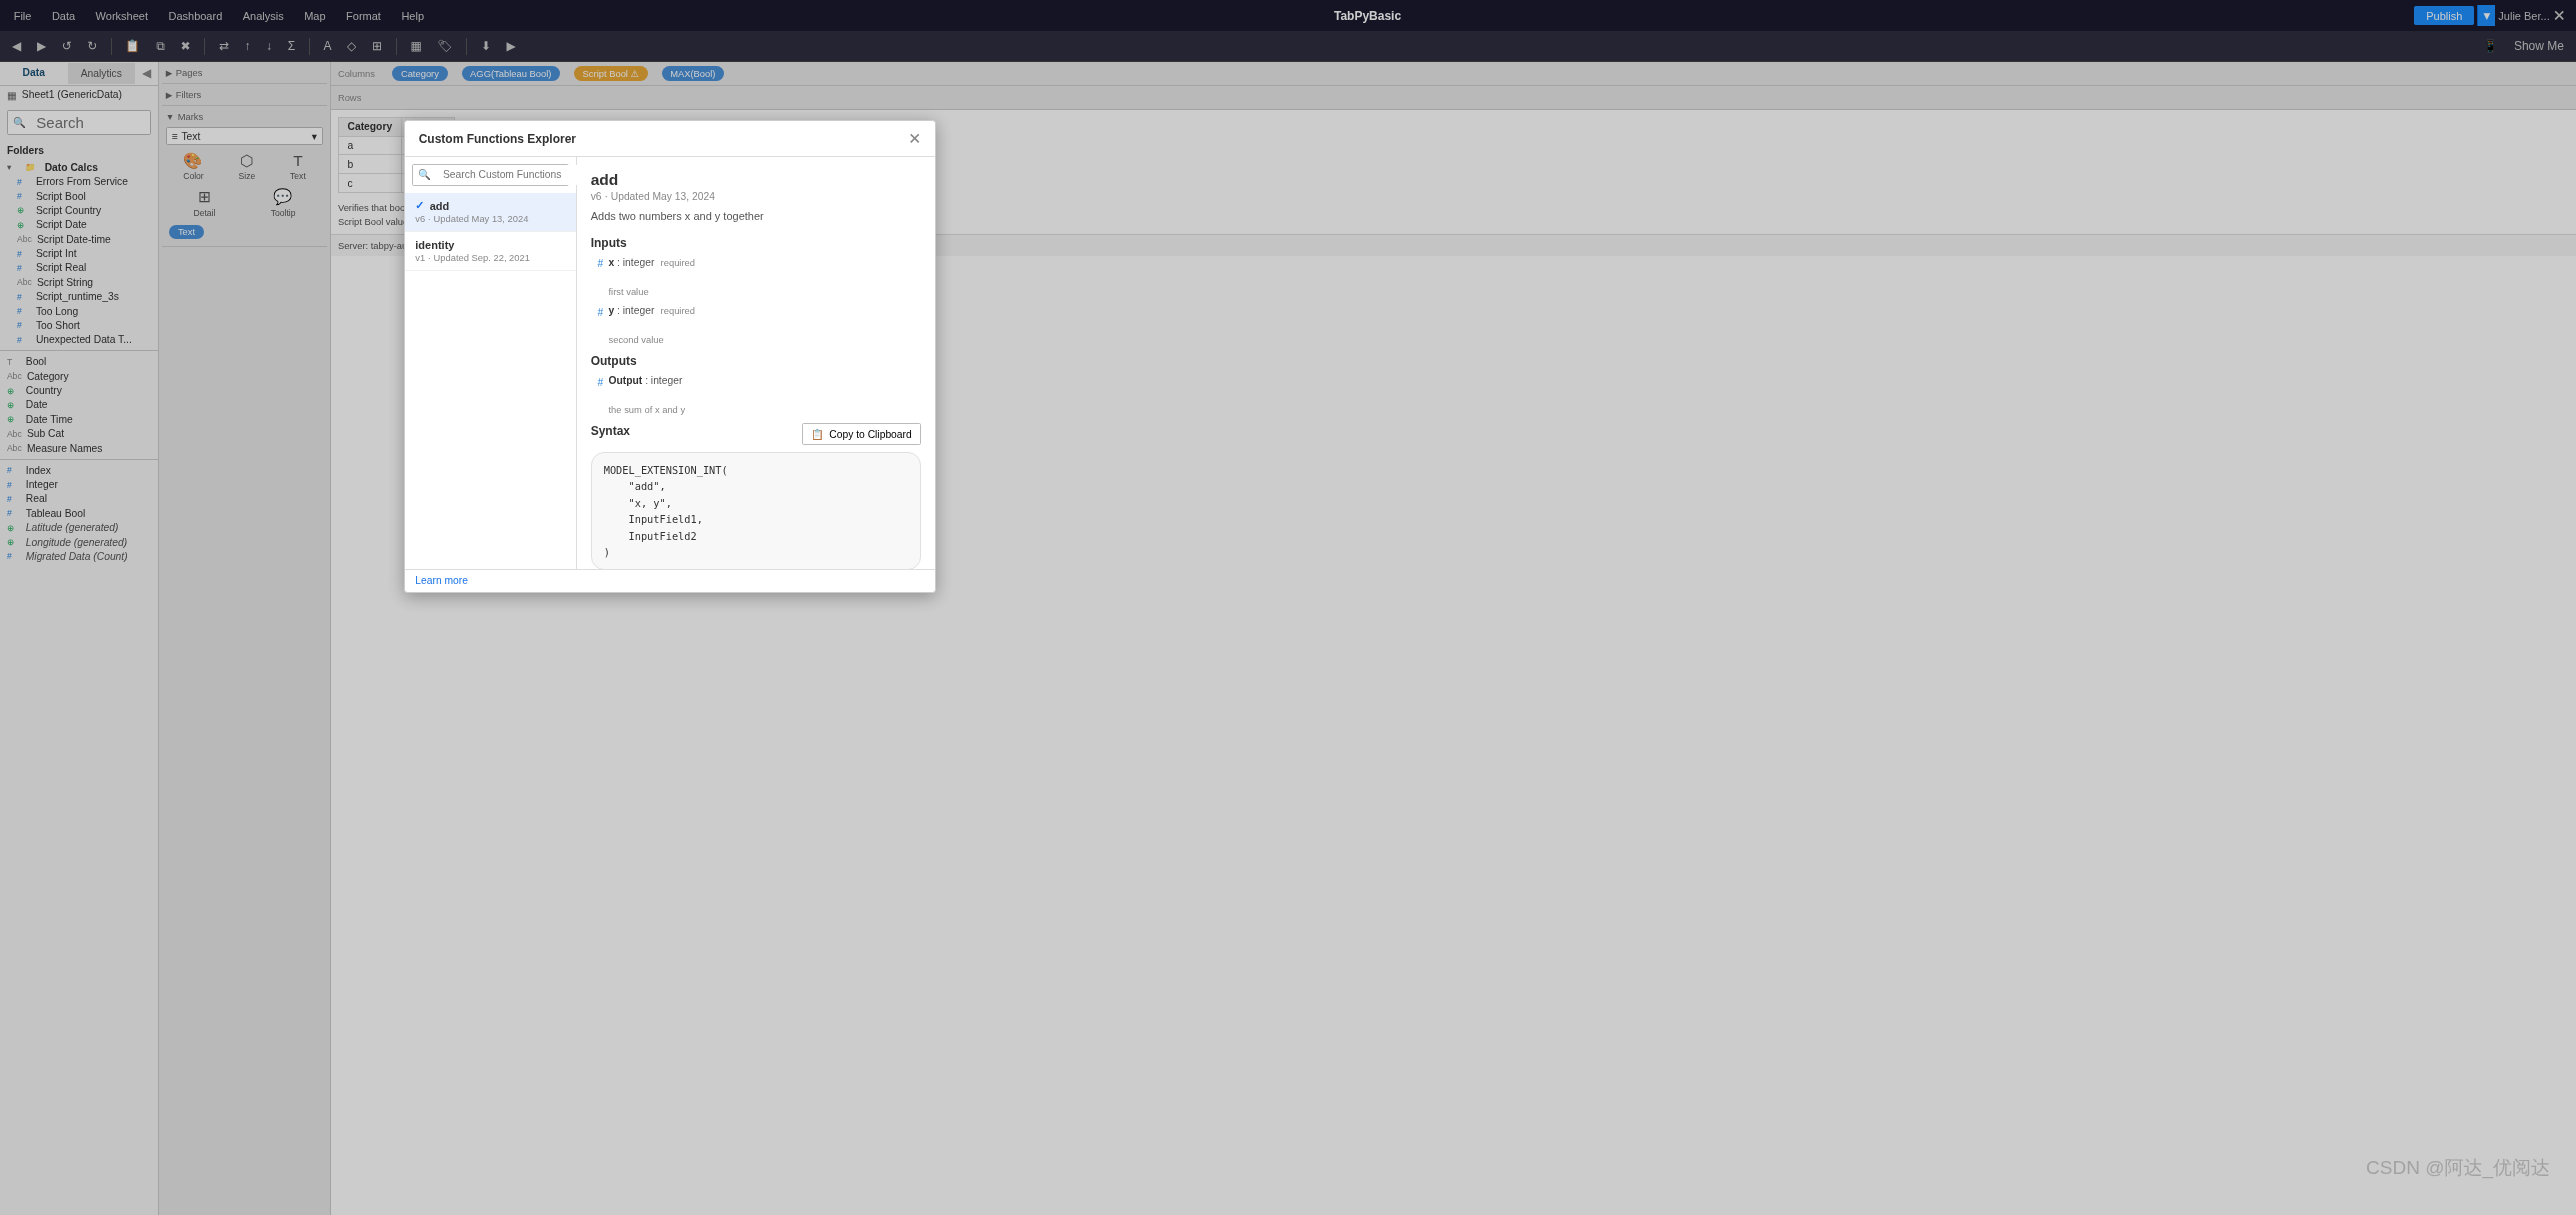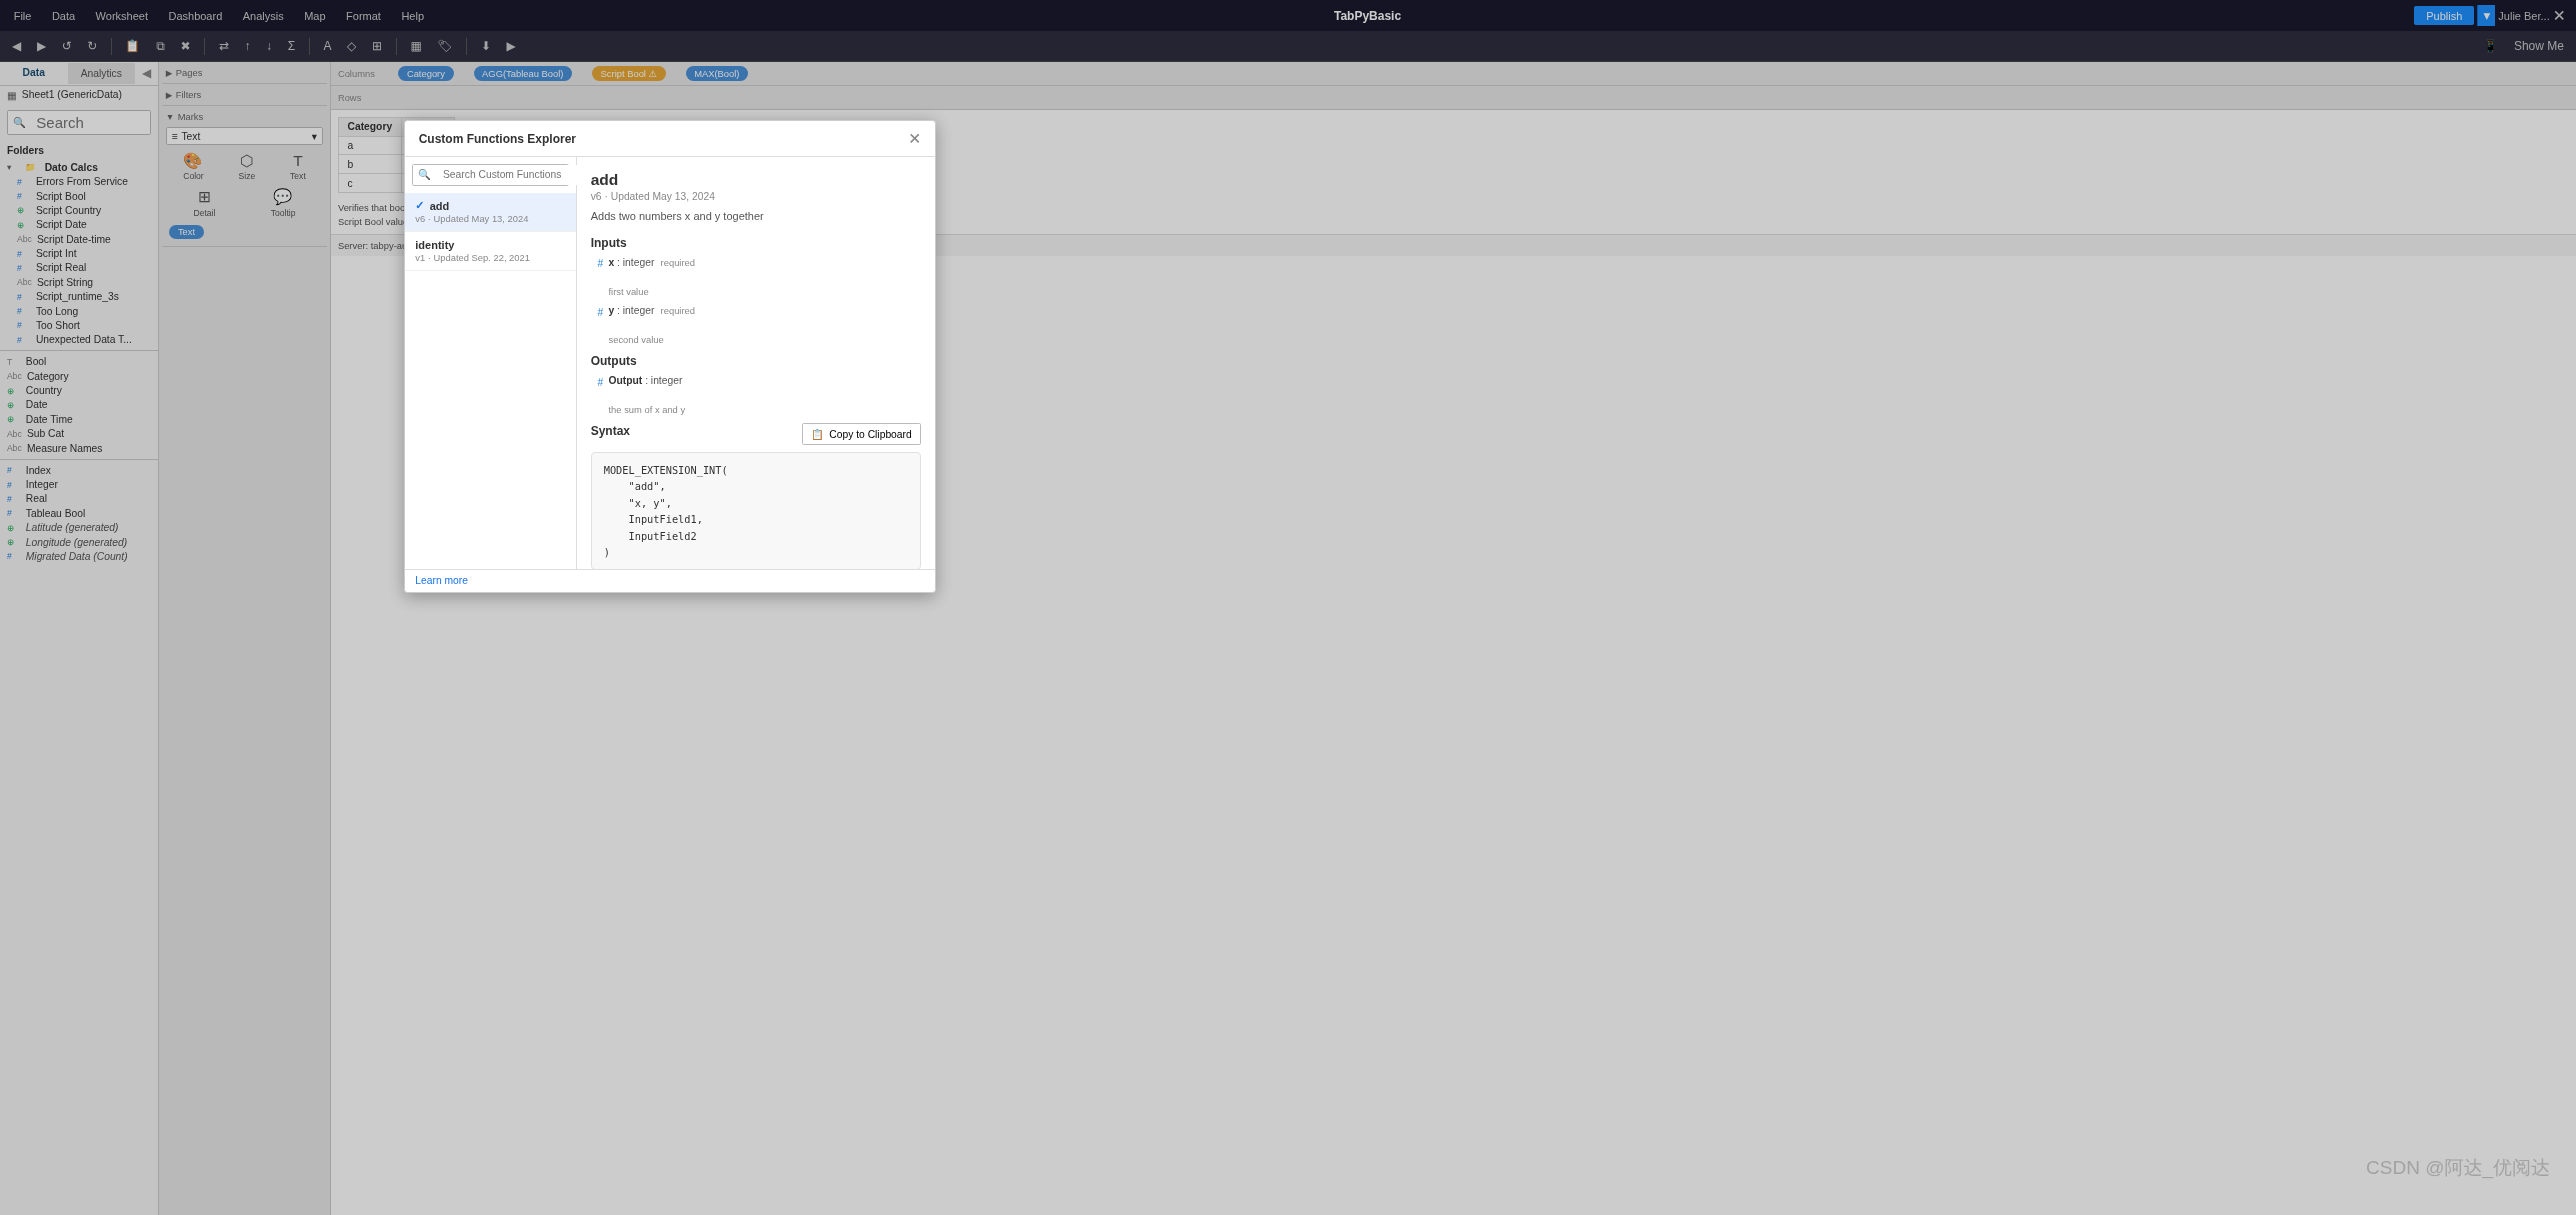--- a/index.html
+++ b/index.html
@@ -101,27 +101,27 @@
     .section-title { font-size: 12px; font-weight: 600; color: #333; margin-bottom: 6.9px; }
     .param-row { display: flex; align-items: flex-start; margin-bottom: 8.6px; padding-left: 6.9px; }
     .param-icon { font-size: 10.3px; color: #2e86de; margin-right: 5.2px; margin-top: 1.7px; }
     .param-info .param-sig { font-size: 10.3px; }
     .param-info .param-sig .param-name { font-weight: 600; }
     .param-info .param-sig .param-type { color: #555; }
     .param-info .param-sig .param-required { color: #888; font-size: 9.4px; margin-left: 3.4px; }
     .param-info .param-desc { font-size: 9.4px; color: #888; margin-top: 18px; }
     .syntax-row { display: flex; align-items: center; justify-content: space-between; margin-bottom: 6.9px; }
     .copy-btn { display: flex; align-items: center; gap: 5.2px; border: 0.9px solid #bbb; background: #fff; padding: 3.4px 8.6px; font-size: 10.3px; cursor: pointer; border-radius: 1.7px; }
-    .code-block { background: #f8f8f8; border: 0.9px solid #e0e0e0; border-radius: 4px; padding: 8.6px 12px; font-family: 'Courier New', monospace; font-size: 10.3px; color: #333; line-height: 1.6; }
+    .code-block { background: #f8f8f8; border: 0.9px solid #e0e0e0; border-radius: 13px; padding: 8.6px 12px; font-family: 'Courier New', monospace; font-size: 10.3px; color: #333; line-height: 1.6; }
     .dialog-footer { padding: 5.2px 10.3px; border-top: 0.9px solid #ddd; }
     .learn-more { color: #1a73e8; font-size: 10.3px; text-decoration: none; cursor: pointer; }
 
     
     .watermark { position: fixed; bottom: 34px; right: 26px; font-size: 19px; color: rgba(100,100,100,0.4); pointer-events: none; z-index: 200; }
-    .col-shelf-row { display: flex; align-items: center; background: #e8e8e8; border-bottom: 0.9px solid #ccc; padding: 2.6px 6.9px; gap: 20px; min-height: 24px; }
+    .col-shelf-row { display: flex; align-items: center; background: #e8e8e8; border-bottom: 0.9px solid #ccc; padding: 2.6px 6.9px; gap: 14px; min-height: 24px; }
   </style>
 </head>
 <body>
 
 <div class="top-bar">
   <div class="top-bar-left">
     <span>File</span>
     <span>Data</span>
     <span>Worksheet</span>
     <span>Dashboard</span>

